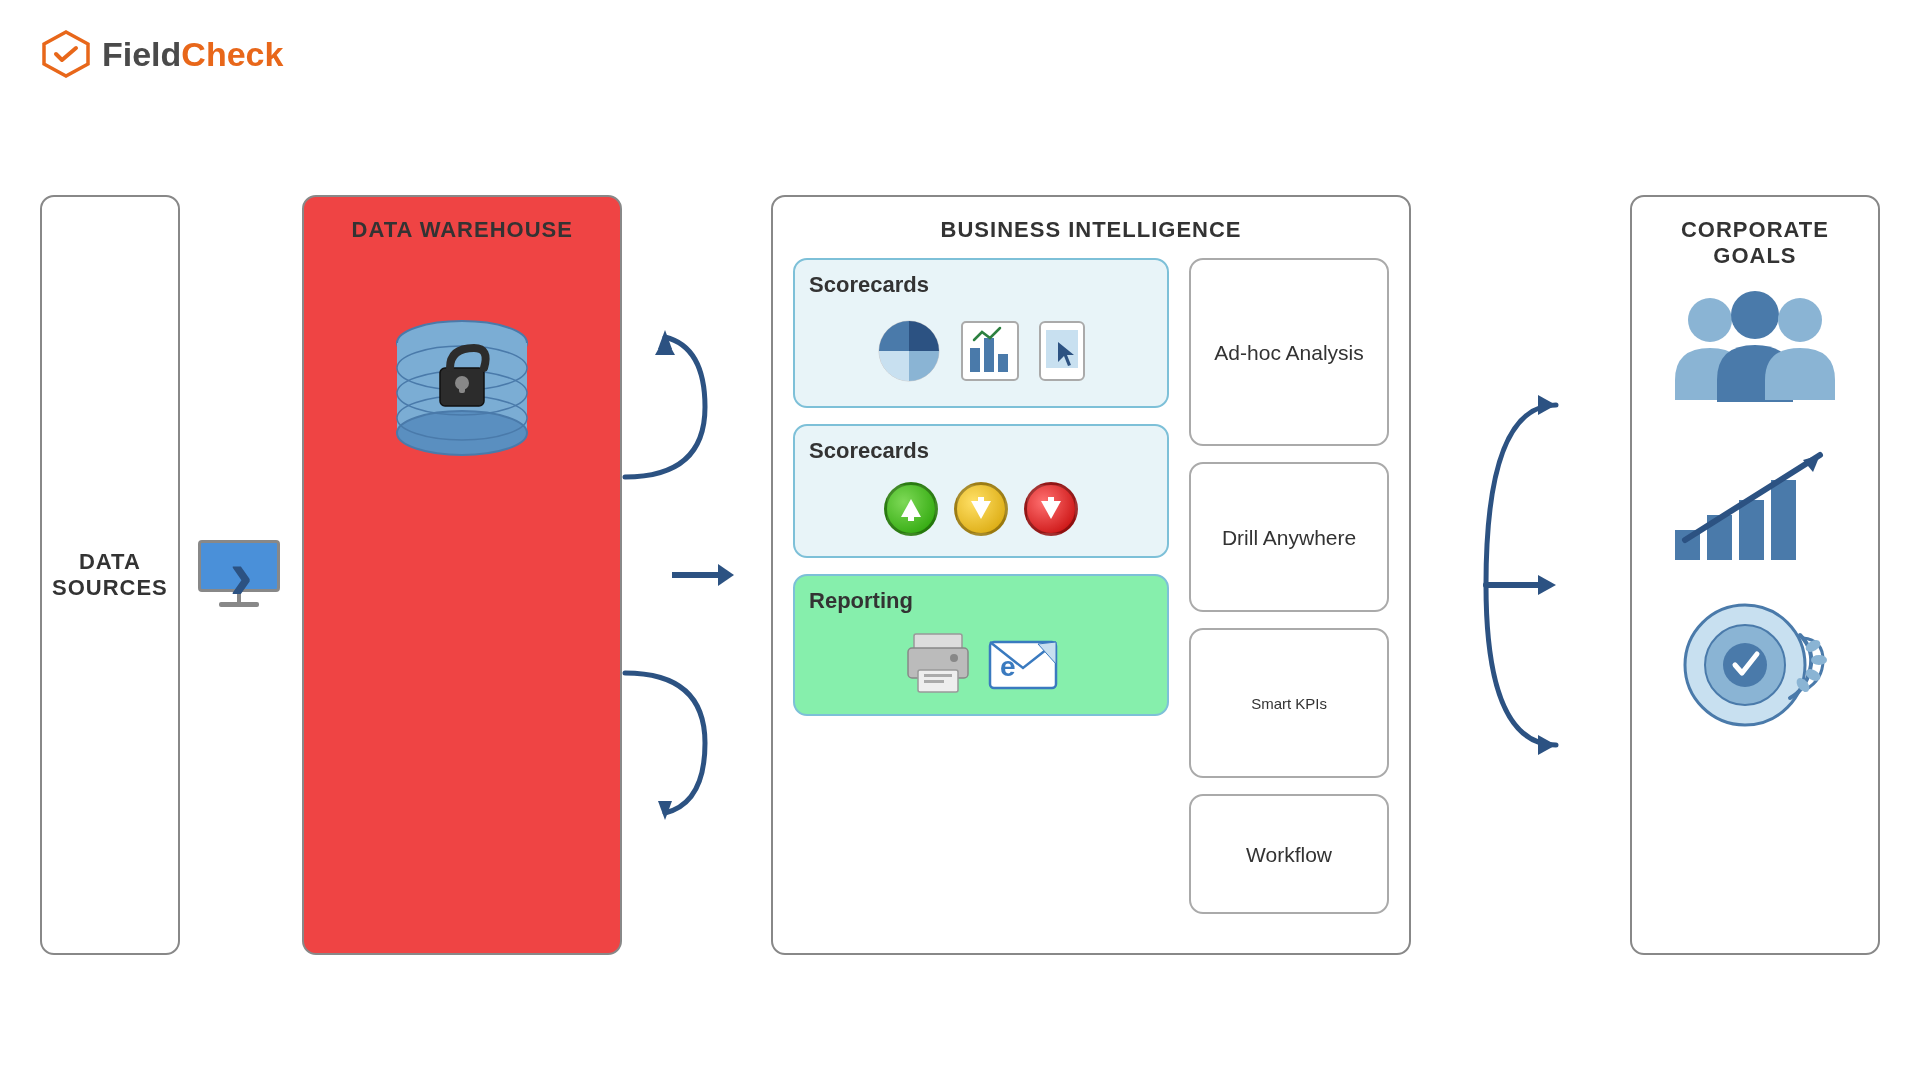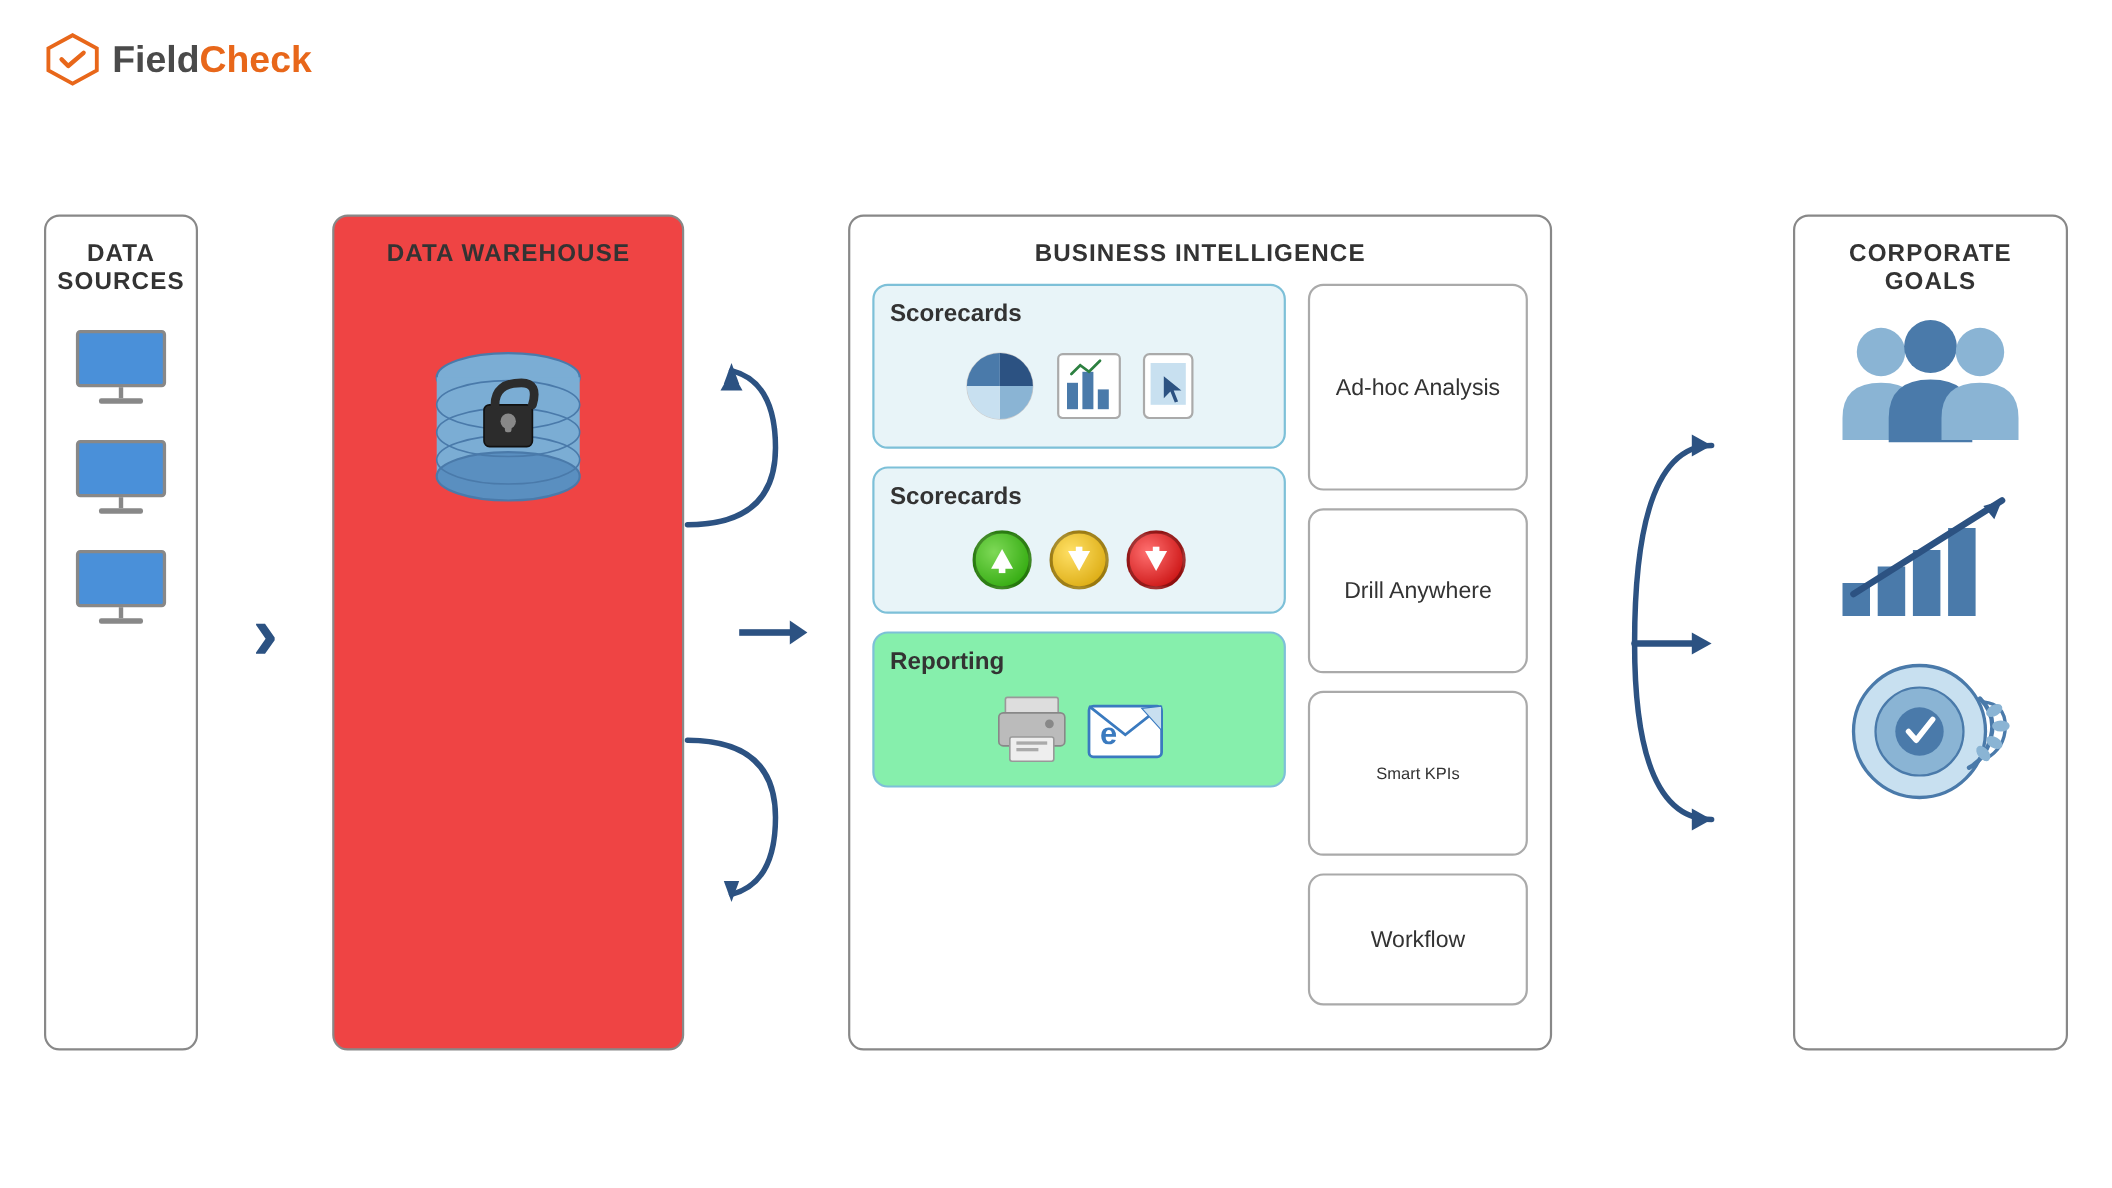--- a/index.html
+++ b/index.html
@@ -45,21 +45,21 @@
       padding: 0 20px;
     }
 
     
     .data-sources {
       width: 140px;
       height: 760px;
       border: 2.5px solid #888;
       border-radius: 14px;
       display: flex;
-      flex-direction: column;
+      flex-direction: row;
       align-items: center;
       padding: 20px 10px;
       gap: 30px;
       background: #fff;
     }
     .section-title {
       font-size: 22px;
       font-weight: 800;
       text-align: center;
       color: #333;

